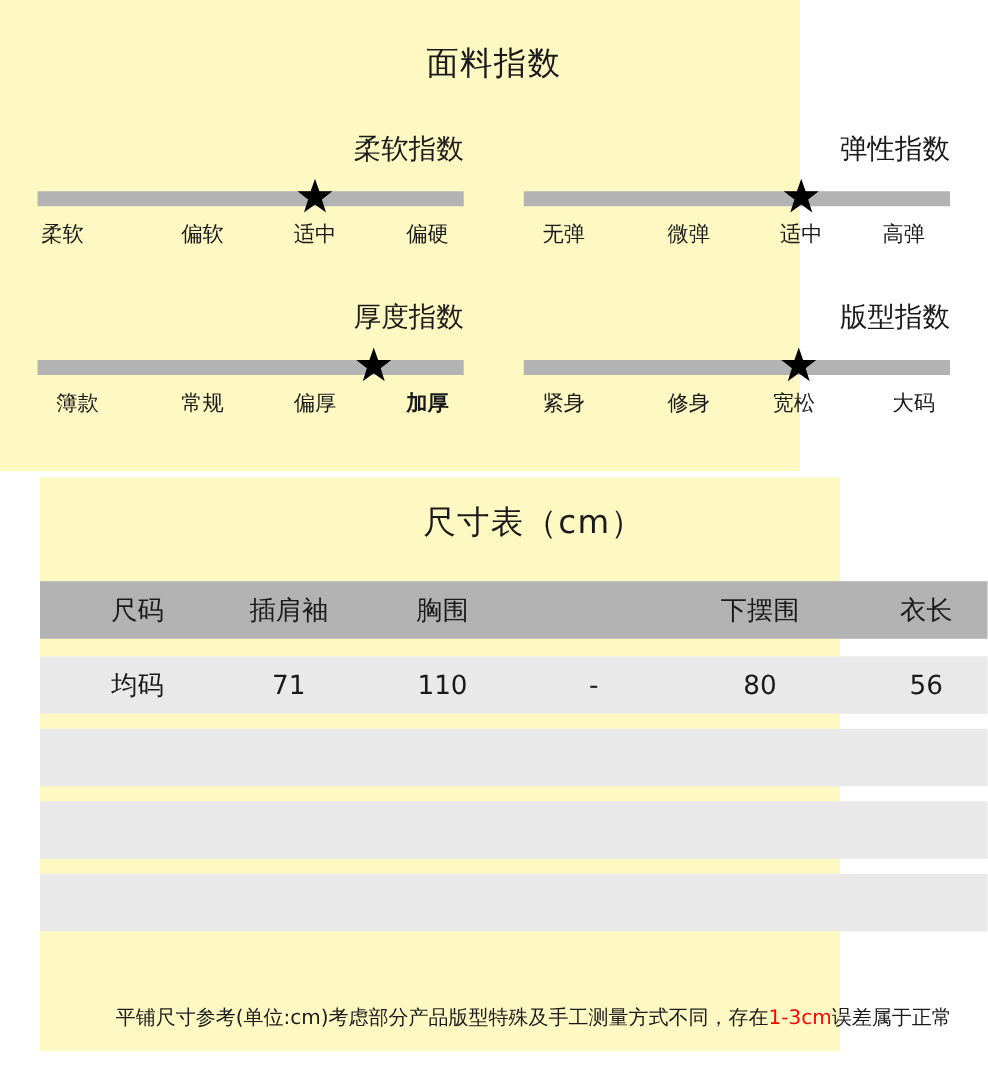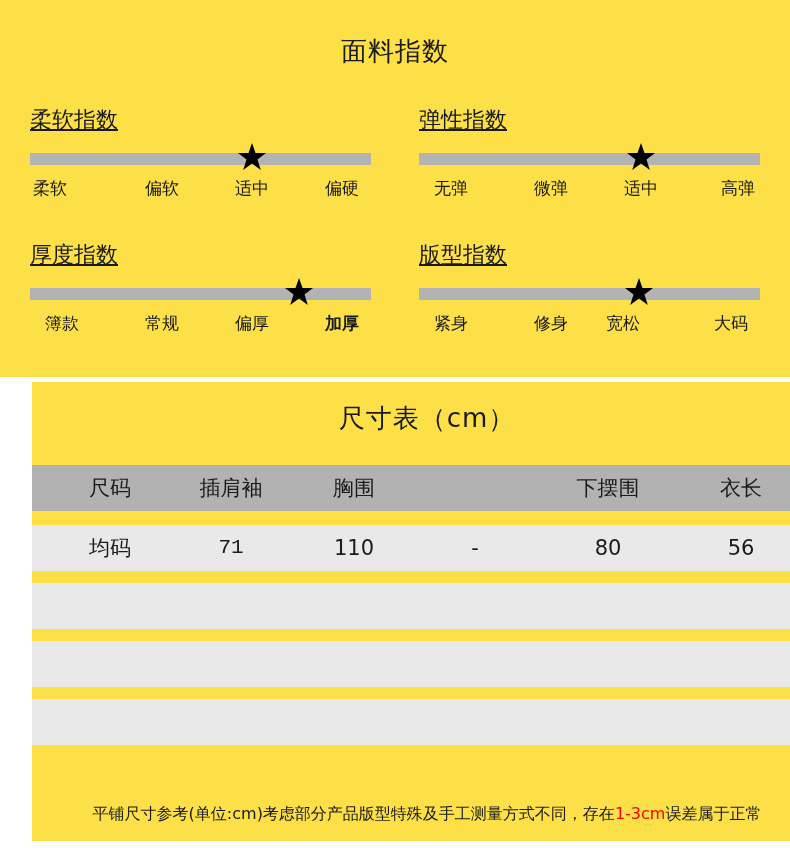--- a/index.html
+++ b/index.html
@@ -2,35 +2,35 @@
 <html><head>
 <meta charset="utf-8">
 <style>
   html, body { margin: 0; padding: 0; }
   body {
     width: 790px; height: 864px; position: relative; overflow: hidden;
     background: #ffffff;
     font-family: "DejaVu Sans", "Liberation Sans", sans-serif;
     color: #1a1a1a;
   }
-  .panel { position: absolute; left: 0; width: 790px; background: #fde047; }
+  .panel { position: absolute; left: 0; width: 640px; background: #fef9c3; }
   #fabric-panel { top: 0; height: 377px; }
   #size-panel { top: 382px; height: 459px; margin-left: 32px; }
 
   .section-title {
     position: absolute; left: 0; width: 790px; text-align: center;
     font-size: 26px; line-height: 32px; letter-spacing: 1px;
   }
   #fabric-title { top: 35px; }
   #size-title { top: 20px; }
 
   .index-block { position: absolute; width: 341px; }
   .index-title {
-    position: absolute; left: 0; width: 100%; top: 0; text-align: left;
-    font-size: 22px; line-height: 28px; text-decoration: underline;
+    position: absolute; left: 0; width: 100%; top: 0; text-align: right;
+    font-size: 22px; line-height: 28px;
   }
   .bar {
     position: absolute; left: 0; top: 47px; width: 341px; height: 12px;
     background: #b3b3b3;
   }
   .star {
     position: absolute; top: 36px; width: 30px; height: 30px; margin-left: -15px;
   }
   .star svg { width: 30px; height: 30px; display: block; }
   .tick-label {
@@ -75,21 +75,21 @@
     <div class="index-title">弹性指数</div>
     <div class="bar"></div>
     <div class="star" style="left:222px;">
       <svg viewBox="0 0 30 30">
           <polygon points="15,1 18.5,11 29,11 20.5,17.5 23.8,28 15,21.6 6.2,28 9.5,17.5 1,11 11.5,11" fill="#000"></polygon>
         </svg>
     </div>
     <div class="tick-label" style="left:32px;">无弹</div>
     <div class="tick-label" style="left:132px;">微弹</div>
     <div class="tick-label" style="left:222px;">适中</div>
-    <div class="tick-label" style="left:319px;">高弹</div>
+    <div class="tick-label" style="left:304px;">高弹</div>
   </div>
 
   <div class="index-block" style="left:30px; top:241px;">
     <div class="index-title">厚度指数</div>
     <div class="bar"></div>
     <div class="star" style="left:269px;">
       <svg viewBox="0 0 30 30">
           <polygon points="15,1 18.5,11 29,11 20.5,17.5 23.8,28 15,21.6 6.2,28 9.5,17.5 1,11 11.5,11" fill="#000"></polygon>
         </svg>
     </div>
@@ -102,39 +102,39 @@
   <div class="index-block" style="left:419px; top:241px;">
     <div class="index-title">版型指数</div>
     <div class="bar"></div>
     <div class="star" style="left:220px;">
       <svg viewBox="0 0 30 30">
           <polygon points="15,1 18.5,11 29,11 20.5,17.5 23.8,28 15,21.6 6.2,28 9.5,17.5 1,11 11.5,11" fill="#000"></polygon>
         </svg>
     </div>
     <div class="tick-label" style="left:32px;">紧身</div>
     <div class="tick-label" style="left:132px;">修身</div>
-    <div class="tick-label" style="left:204px;">宽松</div>
+    <div class="tick-label" style="left:216px;">宽松</div>
     <div class="tick-label" style="left:312px;">大码</div>
   </div>
 </div>
 
 <div class="panel" id="size-panel">
   <div class="section-title" id="size-title">尺寸表（cm）</div>
 
   <div class="size-row header" style="top:83px;">
     <div class="cell" style="left:78px;">尺码</div>
     <div class="cell" style="left:199px;">插肩袖</div>
     <div class="cell" style="left:322px;">胸围</div>
     <div class="cell" style="left:576px;">下摆围</div>
     <div class="cell" style="left:709px;">衣长</div>
   </div>
 
   <div class="size-row body" style="top:143px;">
     <div class="cell" style="left:78px;">均码</div>
-    <div class="cell" style="left:199px;font-family:Liberation Mono, monospace;">71</div>
+    <div class="cell" style="left:199px;">71</div>
     <div class="cell" style="left:322px;">110</div>
     <div class="cell" style="left:443px;">-</div>
     <div class="cell" style="left:576px;">80</div>
     <div class="cell" style="left:709px;">56</div>
   </div>
   <div class="size-row body" style="top:201px;"></div>
   <div class="size-row body" style="top:259px;"></div>
   <div class="size-row body" style="top:317px;"></div>
 
   <div class="footnote">

